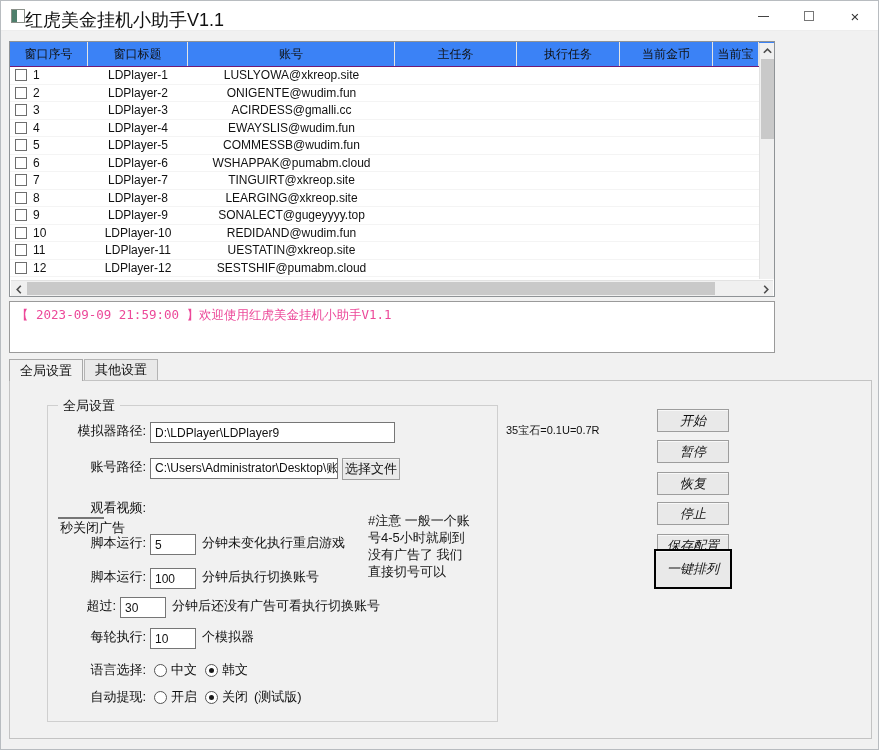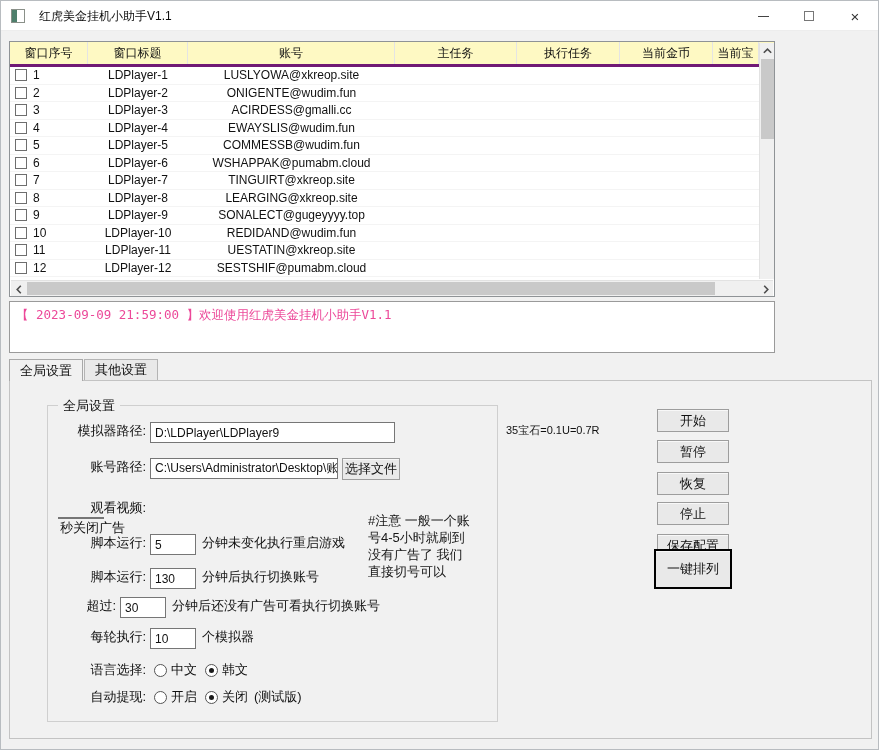--- a/index.html
+++ b/index.html
@@ -6,29 +6,29 @@
   html,body { width:879px; height:750px; }
   body {
     font-family:"Liberation Sans","DejaVu Sans",sans-serif;
     background:#f1f1f1; color:#111; position:relative; overflow:hidden;
   }
   .win { position:absolute; inset:0; border:1px solid #b8bcc0; background:#f1f1f1; }
 
   
   .titlebar { position:absolute; left:0; top:0; width:100%; height:30px; background:#ffffff; border-bottom:1px solid #ededed; }
   .app-icon { position:absolute; left:10px; top:8px; width:14px; height:14px; border:1px solid #8a9089; background:linear-gradient(to right,#4e7f6c 0 45%,#ffffff 45%); }
-  .app-title { position:absolute; left:38px; top:7px; font-size:12px; color:#101010; }
+  .app-title { position:absolute; left:24px; top:7px; font-size:18px; color:#101010; }
   .cap-btn { position:absolute; top:0; width:46px; height:30px; display:flex; align-items:center; justify-content:center; color:#333; }
   .cap-min { right:92px; } .cap-max { right:46px; } .cap-close { right:0; font-size:15px; }
   .glyph-min { width:11px; height:1px; background:#444; display:block; }
   .glyph-max { width:10px; height:10px; border:1px solid #777; display:block; }
 
   
   .lv { position:absolute; left:8px; top:40px; width:766px; height:256px; background:#ffffff; border:1px solid #8f9396; }
-  .lv-head { display:flex; height:25px; border-bottom:3px solid #701a75; background:#fef9c3; overflow:hidden; padding-right:15px; }
+  .lv-head { display:flex; height:25px; border-bottom:1px solid #701a75; background:#3b82f6; overflow:hidden; padding-right:15px; }
   .hc { display:flex; align-items:center; justify-content:center; font-size:12px; color:#101010; border-right:1px solid #e4e4e4; height:100%; white-space:nowrap; overflow:hidden; }
   .lv-body { position:absolute; left:0; top:25px; right:15px; bottom:17px; overflow:hidden; }
   .trow { display:flex; height:17.5px; align-items:center; border-bottom:1px solid #f4f4f4; }
   .tc { height:100%; display:flex; align-items:center; font-size:12px; white-space:nowrap; overflow:hidden; }
   .ctr { justify-content:center; }
   .c1 { width:78px; } .c2 { width:100px; } .c3 { width:207px; }
   .c4 { width:122px; } .c5 { width:103px; } .c6 { width:93px; } .c7f { flex:1; }
   .cb { width:12px; height:12px; border:1px solid #6e6e6e; background:#fff; margin:0 6px 0 5px; flex:0 0 auto; }
   .rn { font-size:12px; }
 
@@ -63,21 +63,21 @@
   .suffix { font-size:13px; margin-left:6px; white-space:nowrap; }
   .btn { height:23px; background:#e9e9e9; border:1px solid #9d9d9d; font-size:13px; display:flex; align-items:center; justify-content:center; box-shadow:inset 0 1px 0 #f8f8f8; }
   .filebtn { width:58px; margin-left:4px; height:22px; }
   .radio { width:13px; height:13px; border-radius:50%; border:1px solid #545454; background:#fff; display:inline-block; position:relative; flex:0 0 auto; margin-right:4px; }
   .radio.sel::after { content:""; position:absolute; left:3px; top:3px; width:5px; height:5px; border-radius:50%; background:#1a1a1a; }
   .ropt { display:flex; align-items:center; margin-left:8px; font-size:13px; }
   .gnote { position:absolute; left:320px; top:106px; width:102px; font-size:13px; line-height:17px; color:#161616; }
 
   
   .rate { position:absolute; left:496px; top:42px; font-size:11px; }
-  .abtn { position:absolute; left:647px; width:72px; }
+  .abtn { position:absolute; left:647px; width:72px;font-style:italic; }
   .b-start { top:28px; } .b-pause { top:59px; } .b-resume { top:91px; }
   .b-stop { top:121px; } .b-save { top:153px; }
   .b-arrange { top:168px; left:644px; width:78px; height:40px; border:2px solid #000000; }
 </style>
 </head>
 <body>
 
 <div class="win">
 
   <div class="titlebar">
@@ -302,21 +302,21 @@
           <div class="txt w-sm">60</div>
           <span class="suffix">秒关闭广告</span>
         </div>
         <div class="frow" style="margin-bottom:12px;">
           <span class="lbl">脚本运行:</span>
           <div class="txt w-sm">5</div>
           <span class="suffix">分钟未变化执行重启游戏</span>
         </div>
         <div class="frow" style="margin-bottom:7px;">
           <span class="lbl">脚本运行:</span>
-          <div class="txt w-sm">130</div>
+          <div class="txt w-sm">100</div>
           <span class="suffix">分钟后执行切换账号</span>
         </div>
         <div class="frow" style="margin-bottom:9px;">
           <span class="lbl narrow">超过:</span>
           <div class="txt w-sm">30</div>
           <span class="suffix">分钟后还没有广告可看执行切换账号</span>
         </div>
         <div class="frow" style="margin-bottom:11px;">
           <span class="lbl">每轮执行:</span>
           <div class="txt w-sm">10</div>

